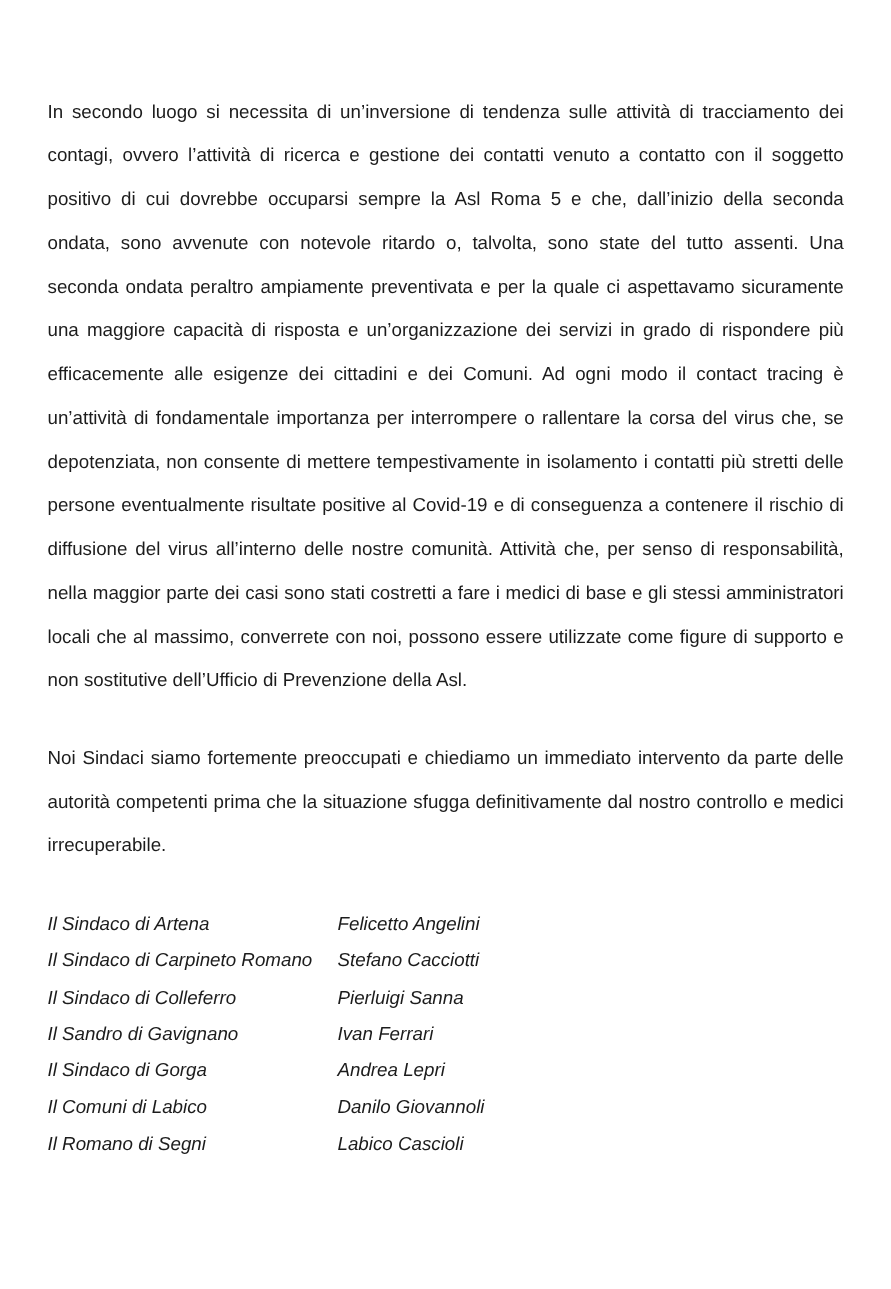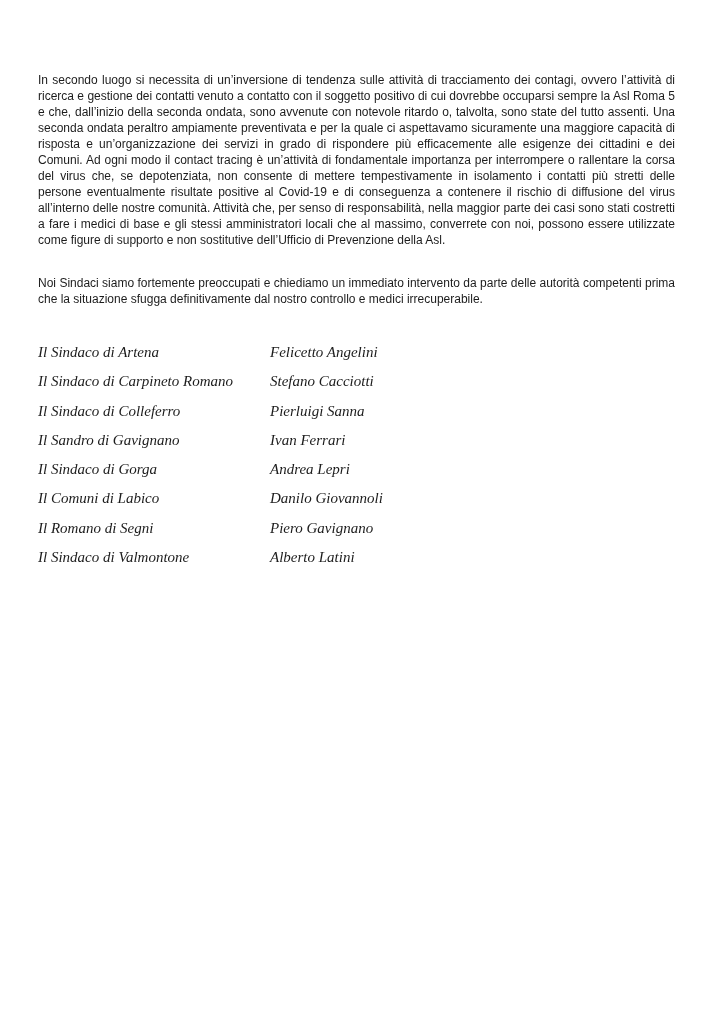--- a/index.html
+++ b/index.html
@@ -16,35 +16,34 @@
   }
   .page {
     box-sizing: border-box;
     width: 713px;
     height: 1031px;
     padding: 72px 38px 0 38px;
     background: #ffffff;
   }
   .para {
     margin: 0;
-    font-size: 12px;
-    line-height: 16px;
+    font-size: 15px;
+    line-height: 35px;
     text-align: justify;
     text-justify: inter-word;
     color: #1c1c1c;
   }
   .para + .para {
     margin-top: 27px;
   }
   .signatures {
     margin-top: 31px;
     font-size: 15px;
     line-height: 29.3px;
     font-style: italic;
-    font-family: Liberation Serif, serif;
   }
   .sig-row {
     display: grid;
     grid-template-columns: 232px 1fr;
   }
   .sig-role, .sig-name {
     white-space: nowrap;
   }
 </style>
 </head>
@@ -84,23 +83,19 @@
     </div>
 
     <div class="sig-row">
       <span class="sig-role">Il Comuni di Labico</span>
       <span class="sig-name">Danilo Giovannoli</span>
     </div>
 
 
     <div class="sig-row">
       <span class="sig-role">Il Romano di Segni</span>
-      <span class="sig-name">Piero Gavignano</span>
+      <span class="sig-name">Labico Cascioli</span>
     </div>
 
-    <div class="sig-row">
-      <span class="sig-role">Il Sindaco di Valmontone</span>
-      <span class="sig-name">Alberto Latini</span>
-    </div>
 
   </div>
 
 </div>
 
 </body></html>

